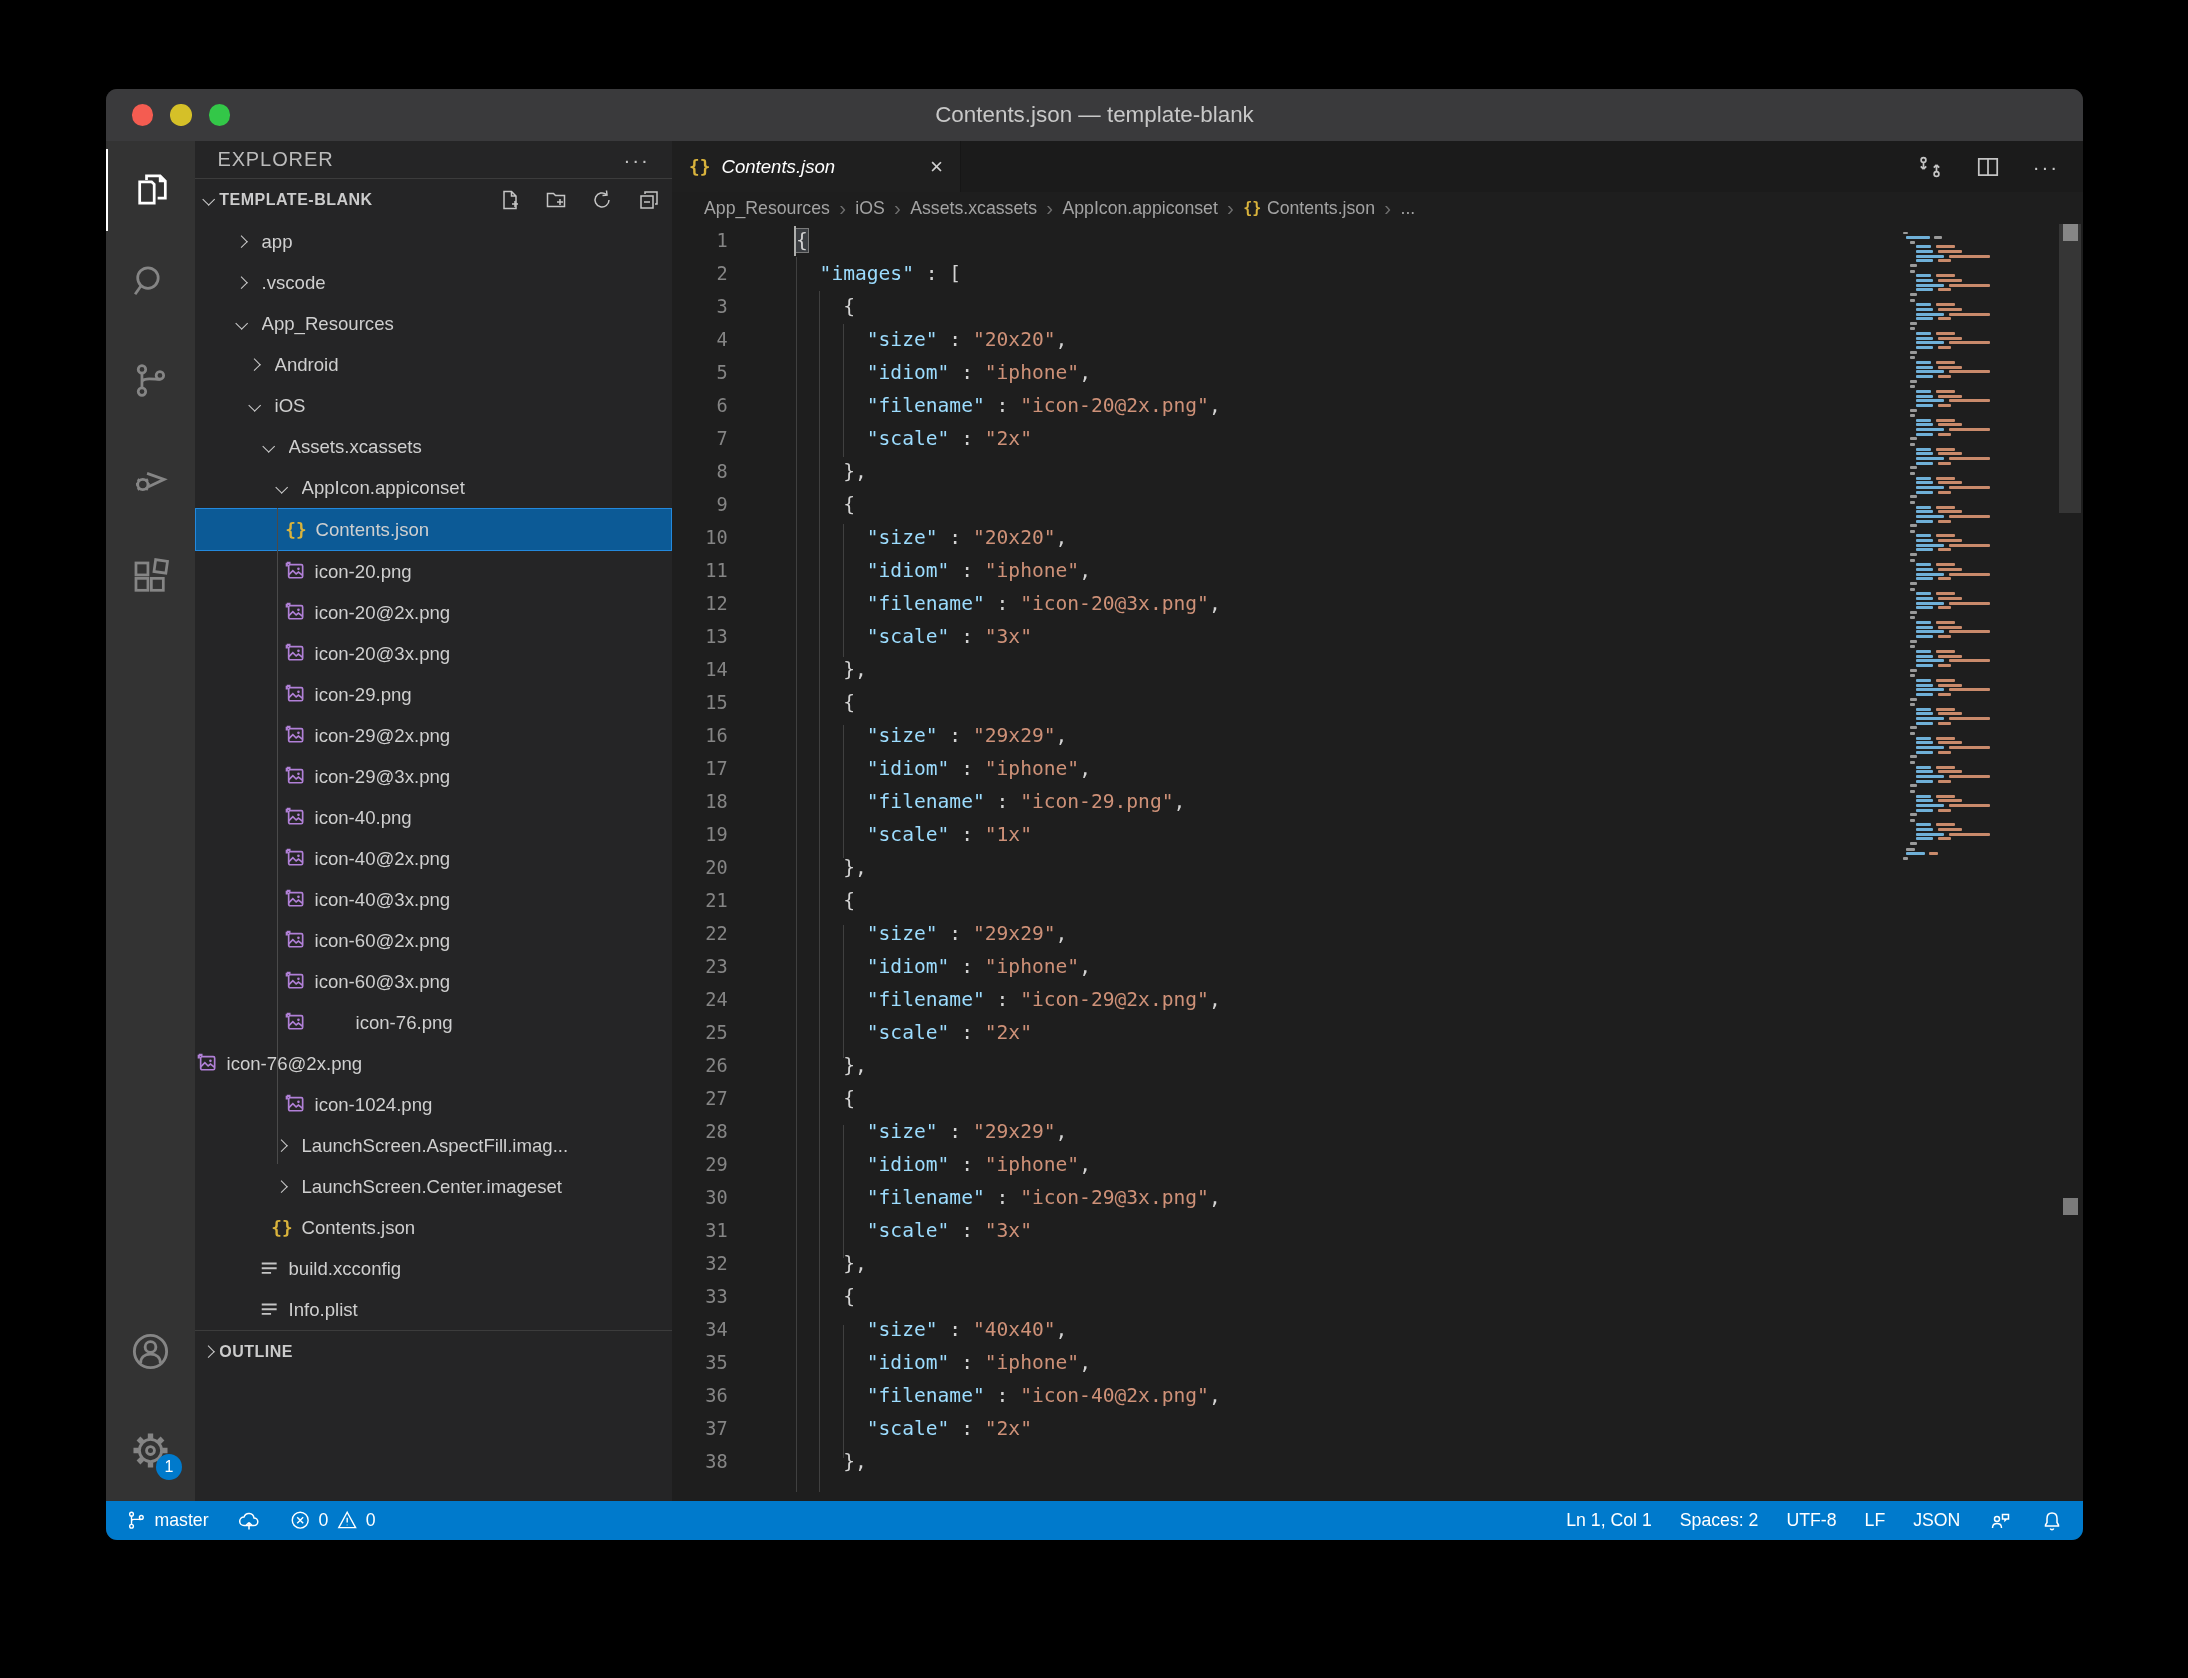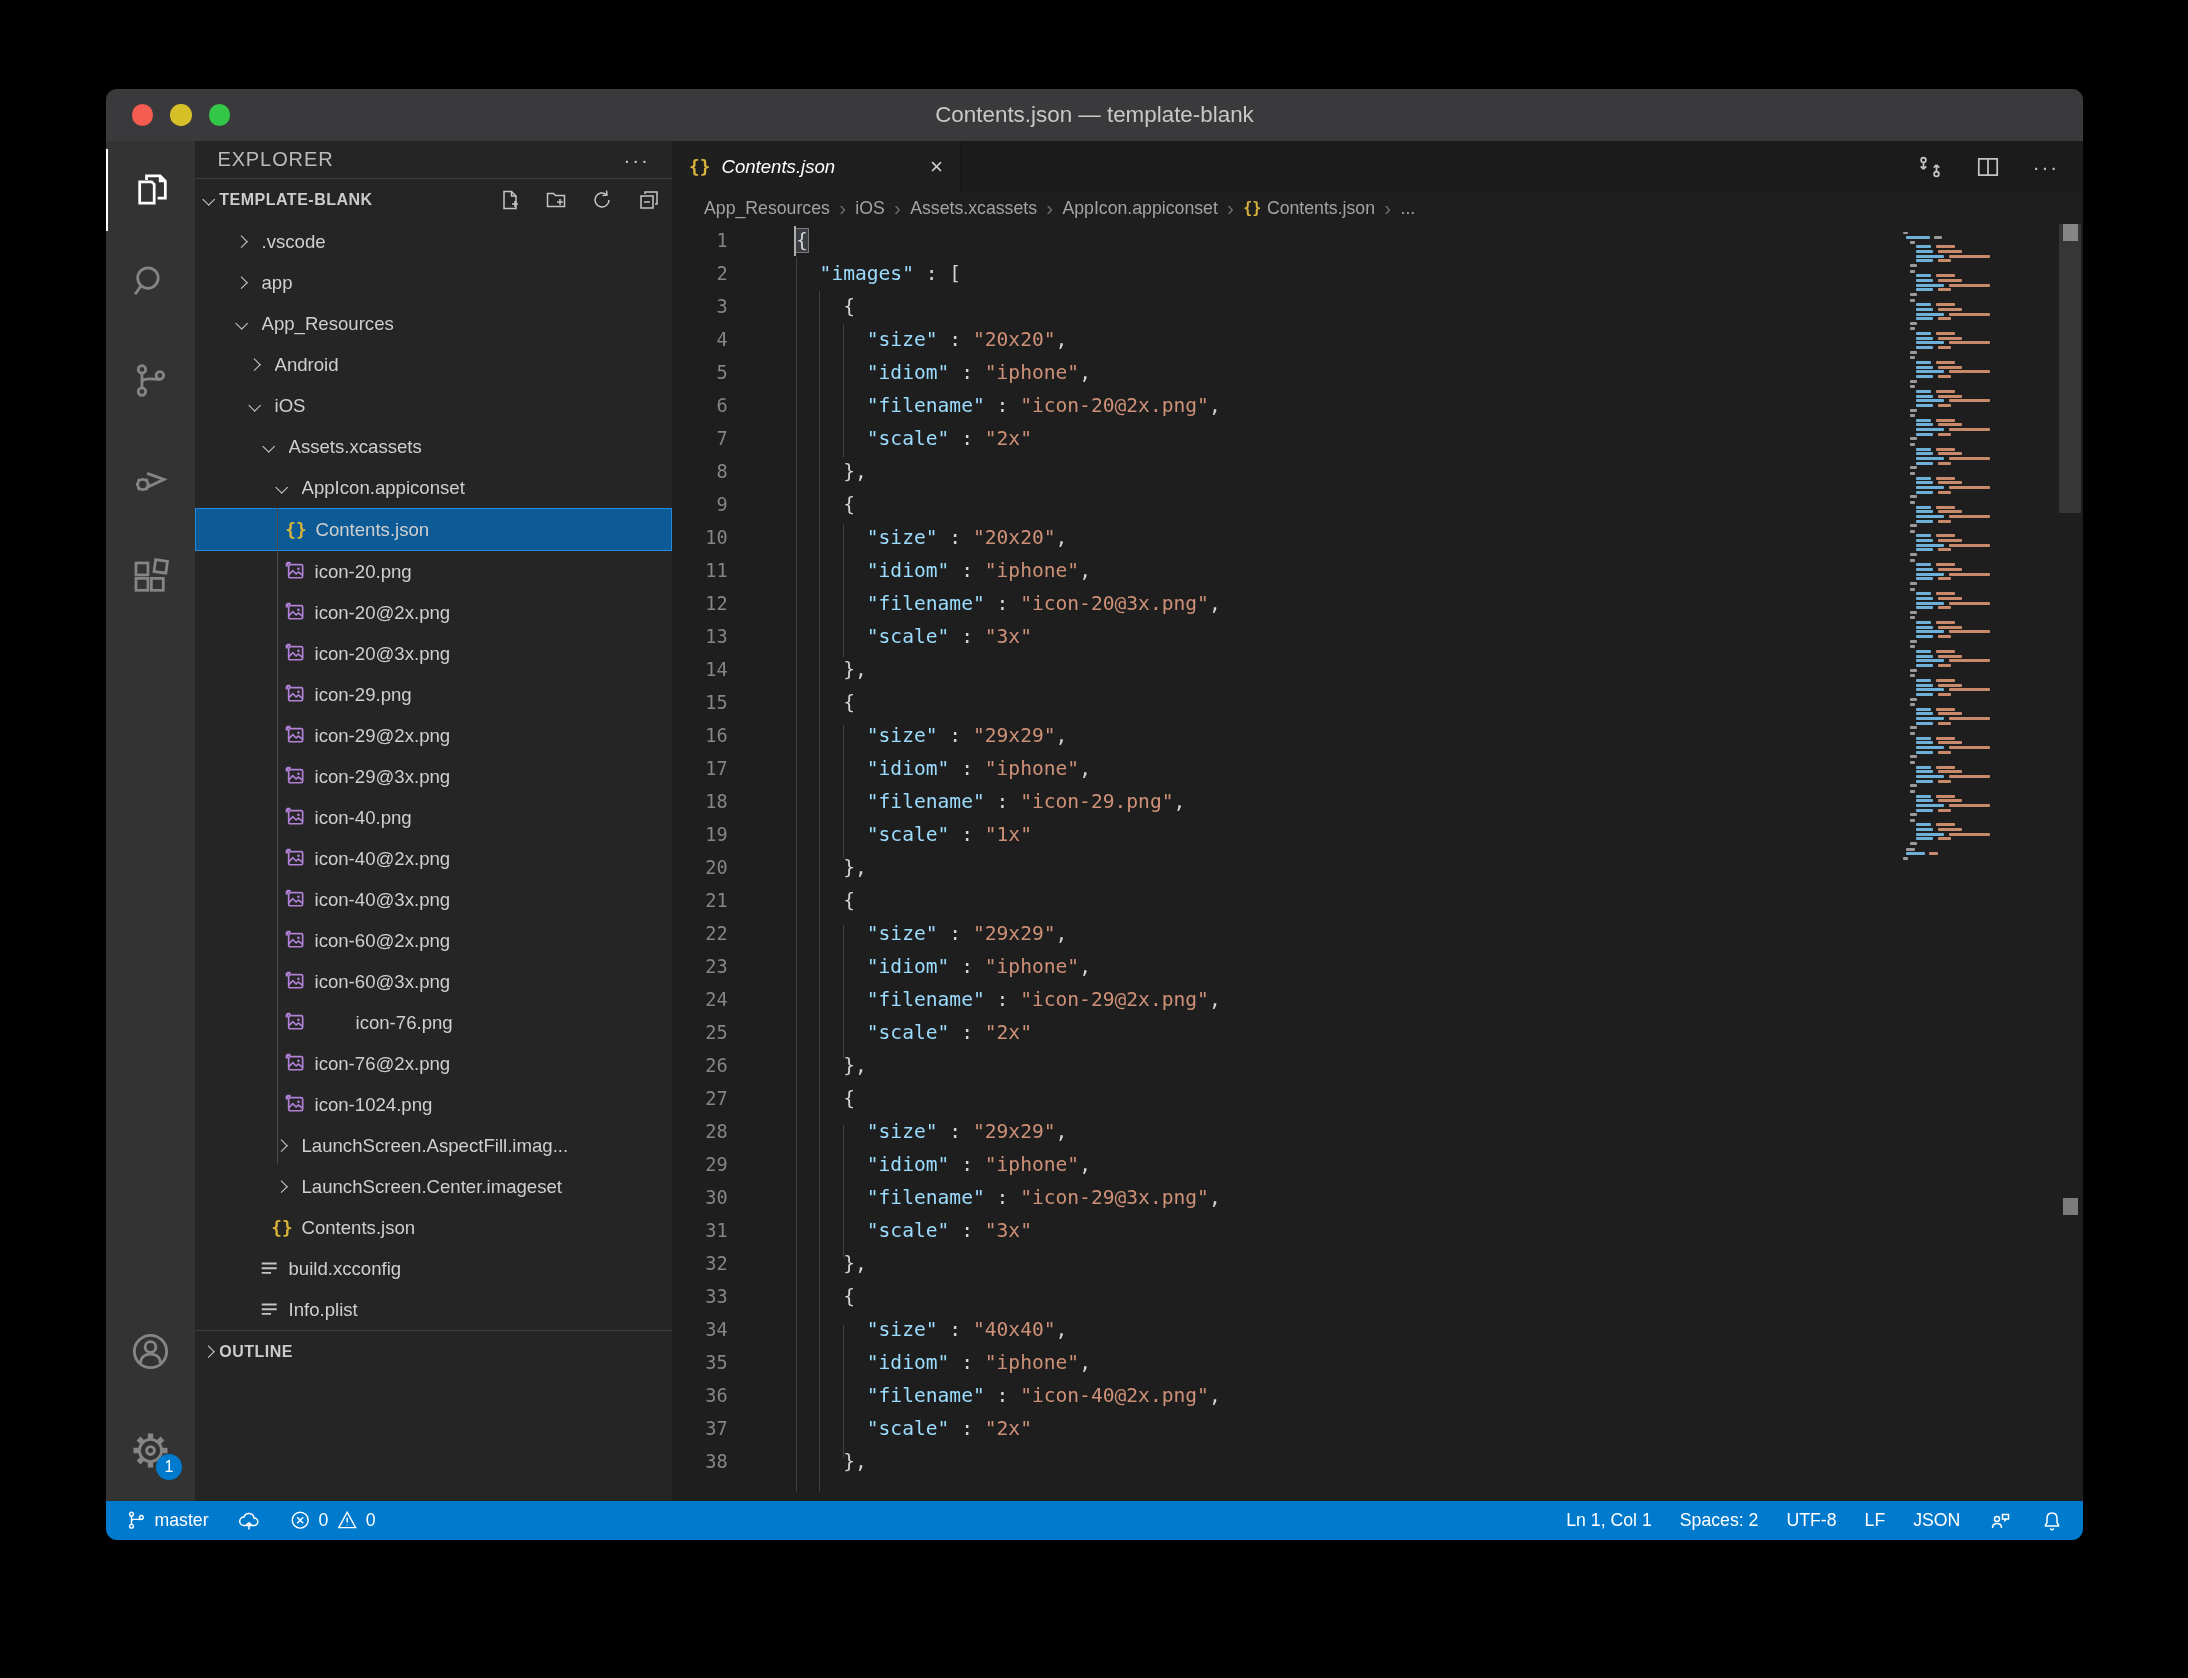--- a/index.html
+++ b/index.html
@@ -173,56 +173,56 @@
                 <rect x="4" y="8" width="12" height="12"></rect>
                 <path d="M7 14 h6"></path>
             </svg>
           </span>
         </div>
         <div id="tree">
             <div class="trow" style="padding-left: 35px;">
               <span class="glyph">
                 <span class="chev right"></span>
               </span>
+              <span class="name">app</span>
+            </div>
+            <div class="trow" style="padding-left: 35px;">
+              <span class="glyph">
+                <span class="chev right"></span>
+              </span>
               <span class="name">.vscode</span>
             </div>
             <div class="trow" style="padding-left: 35px;">
               <span class="glyph">
+                <span class="chev down"></span>
+              </span>
+              <span class="name">App_Resources</span>
+            </div>
+            <div class="trow" style="padding-left: 48px;">
+              <span class="glyph">
                 <span class="chev right"></span>
               </span>
-              <span class="name">app</span>
-            </div>
-            <div class="trow" style="padding-left: 35px;">
+              <span class="name">Android</span>
+            </div>
+            <div class="trow" style="padding-left: 48px;">
               <span class="glyph">
                 <span class="chev down"></span>
               </span>
-              <span class="name">App_Resources</span>
-            </div>
-            <div class="trow" style="padding-left: 48px;">
-              <span class="glyph">
-                <span class="chev right"></span>
-              </span>
-              <span class="name">Android</span>
-            </div>
-            <div class="trow" style="padding-left: 48px;">
+              <span class="name">iOS</span>
+            </div>
+            <div class="trow" style="padding-left: 62px;">
               <span class="glyph">
                 <span class="chev down"></span>
               </span>
-              <span class="name">iOS</span>
-            </div>
-            <div class="trow" style="padding-left: 62px;">
+              <span class="name">Assets.xcassets</span>
+            </div>
+            <div class="trow" style="padding-left: 75px;">
               <span class="glyph">
                 <span class="chev down"></span>
               </span>
-              <span class="name">Assets.xcassets</span>
-            </div>
-            <div class="trow" style="padding-left: 75px;">
-              <span class="glyph">
-                <span class="chev down"></span>
-              </span>
               <span class="name">AppIcon.appiconset</span>
             </div>
             <div class="trow sel" style="padding-left: 88px;">
               <span class="glyph">
                 <span class="json-glyph">{}</span>
               </span>
               <span class="name">Contents.json</span>
             </div>
             <div class="trow" style="padding-left: 88px;">
               <span class="glyph">
@@ -349,21 +349,21 @@
               <span class="glyph">
                 <svg width="22.4" height="22.4" viewBox="0 0 24 24" style="stroke:#b180d7;fill:none;stroke-width:1.8">
                   <rect x="5" y="5" width="15" height="14" rx="1.5"></rect>
                   <path d="M5 16 l4.5-4.5 3.5 3.5 2.5-2 4.5 3.5"></path>
                   <circle cx="15.5" cy="9.5" r="1.4" fill="#b180d7" stroke="none"></circle>
                   <path d="M3 3 h4 M3 3 v4" stroke-width="2.4"></path>
                 </svg>
               </span>
               <span class="name">icon-76.png</span>
             </div>
-            <div class="trow" style="padding-left: 88px;">
+            <div class="trow" style="">
               <span class="glyph">
                 <svg width="22.4" height="22.4" viewBox="0 0 24 24" style="stroke:#b180d7;fill:none;stroke-width:1.8">
                   <rect x="5" y="5" width="15" height="14" rx="1.5"></rect>
                   <path d="M5 16 l4.5-4.5 3.5 3.5 2.5-2 4.5 3.5"></path>
                   <circle cx="15.5" cy="9.5" r="1.4" fill="#b180d7" stroke="none"></circle>
                   <path d="M3 3 h4 M3 3 v4" stroke-width="2.4"></path>
                 </svg>
               </span>
               <span class="name">icon-76@2x.png</span>
             </div>

